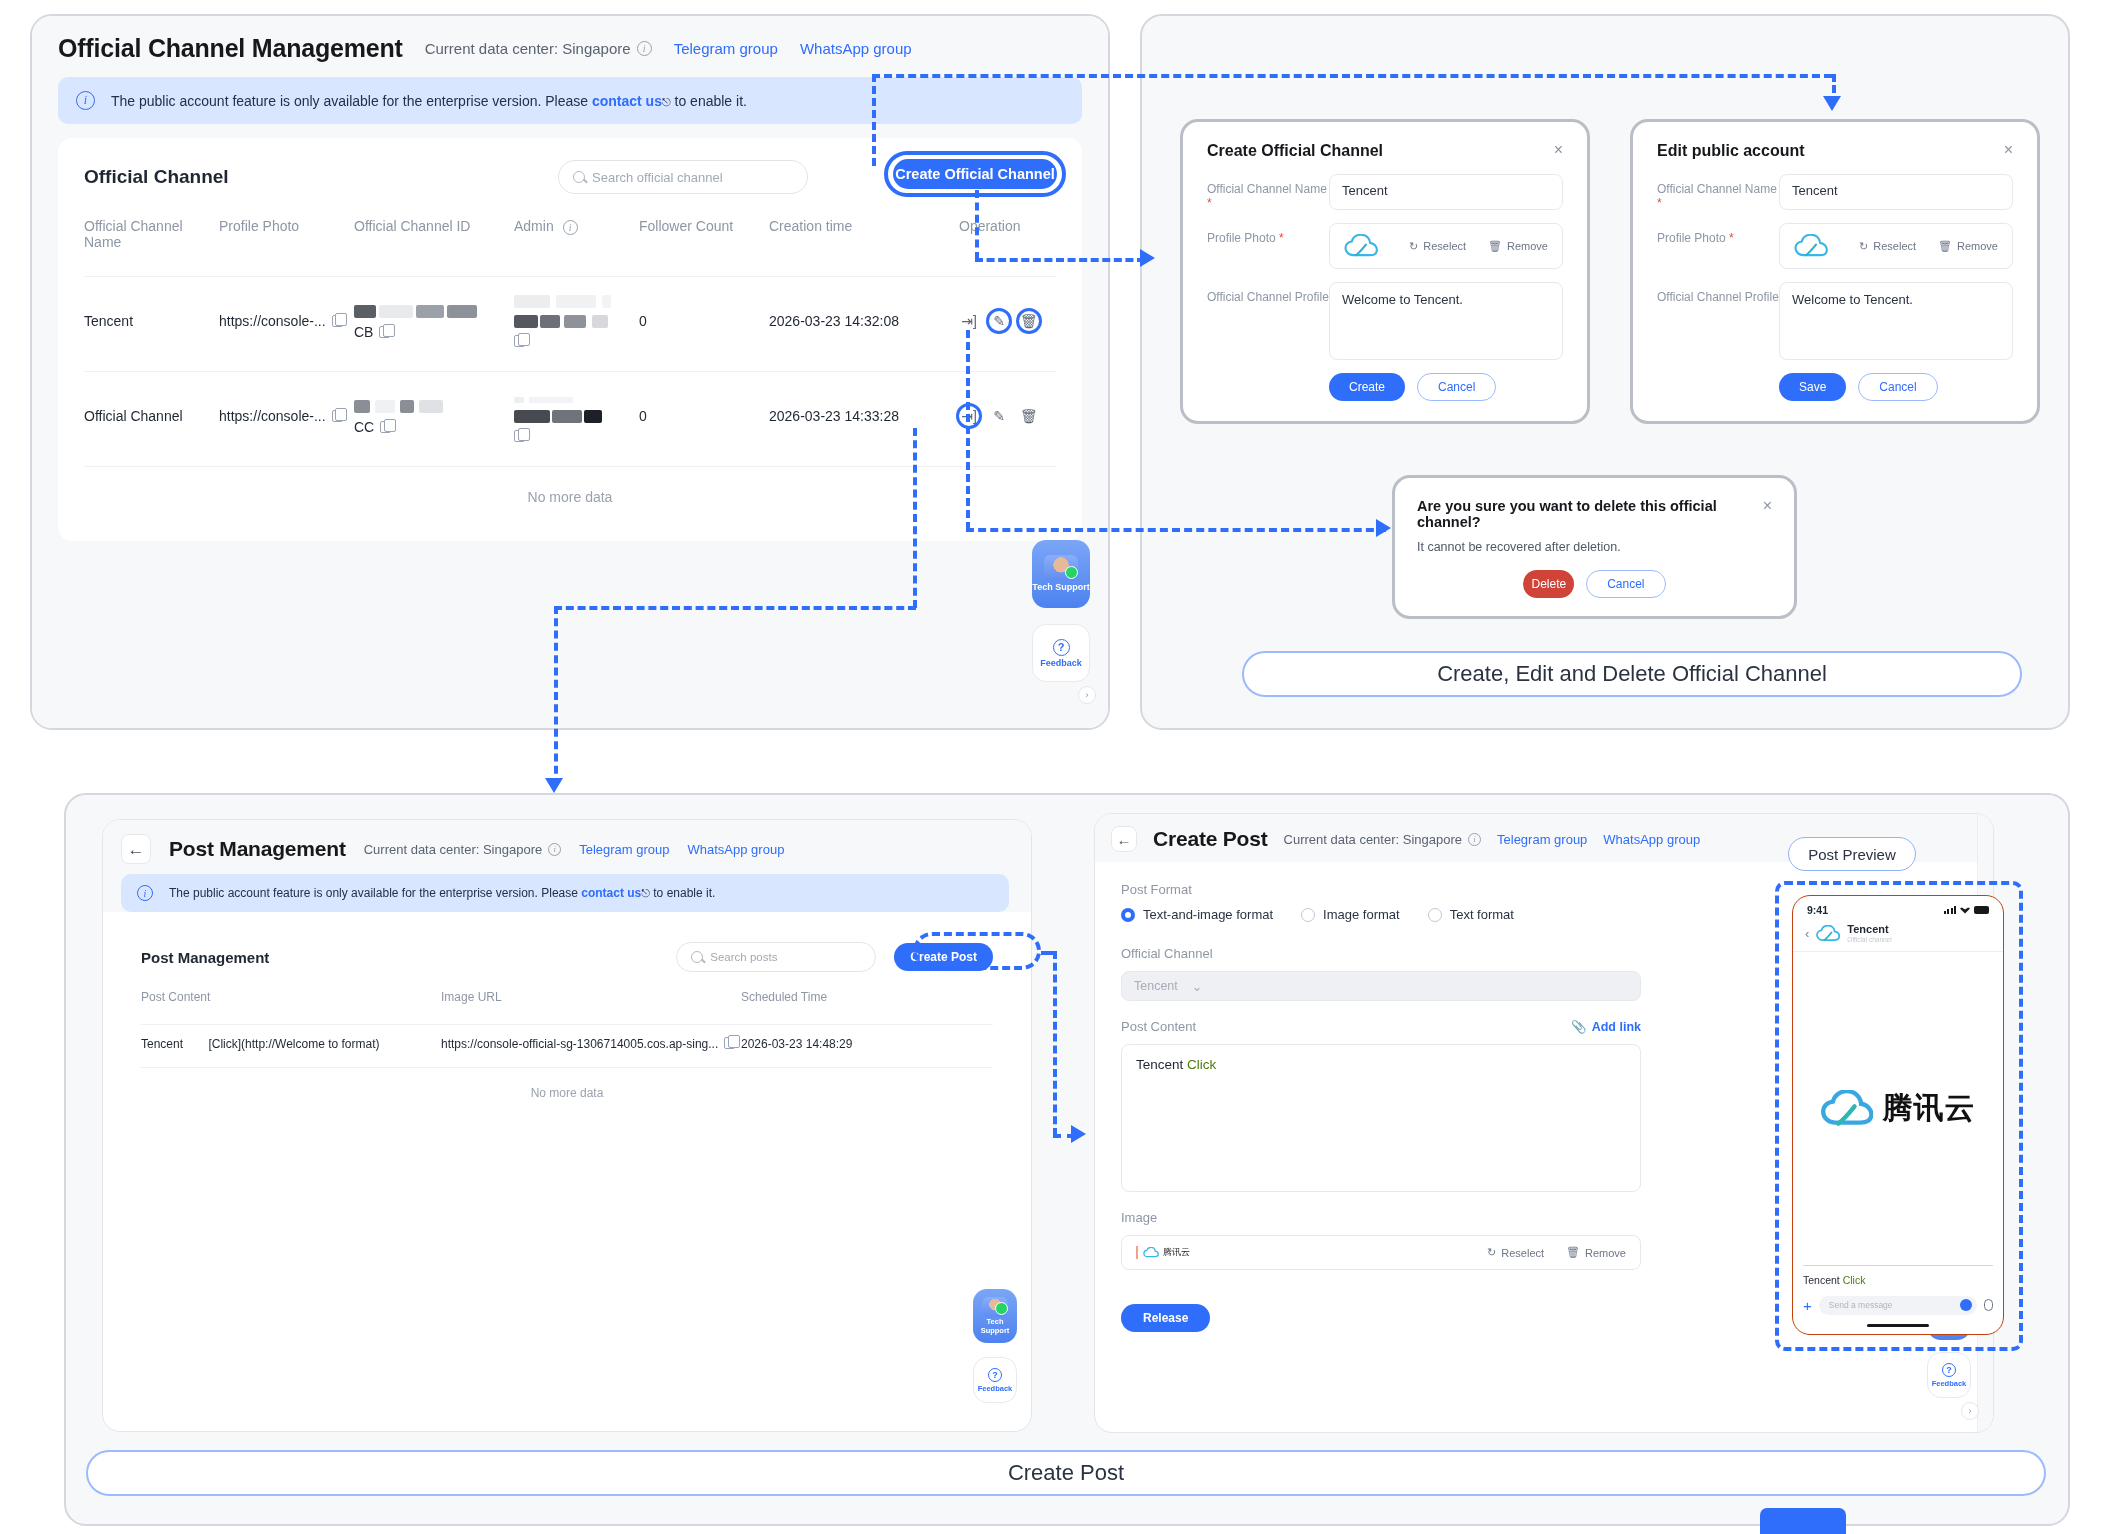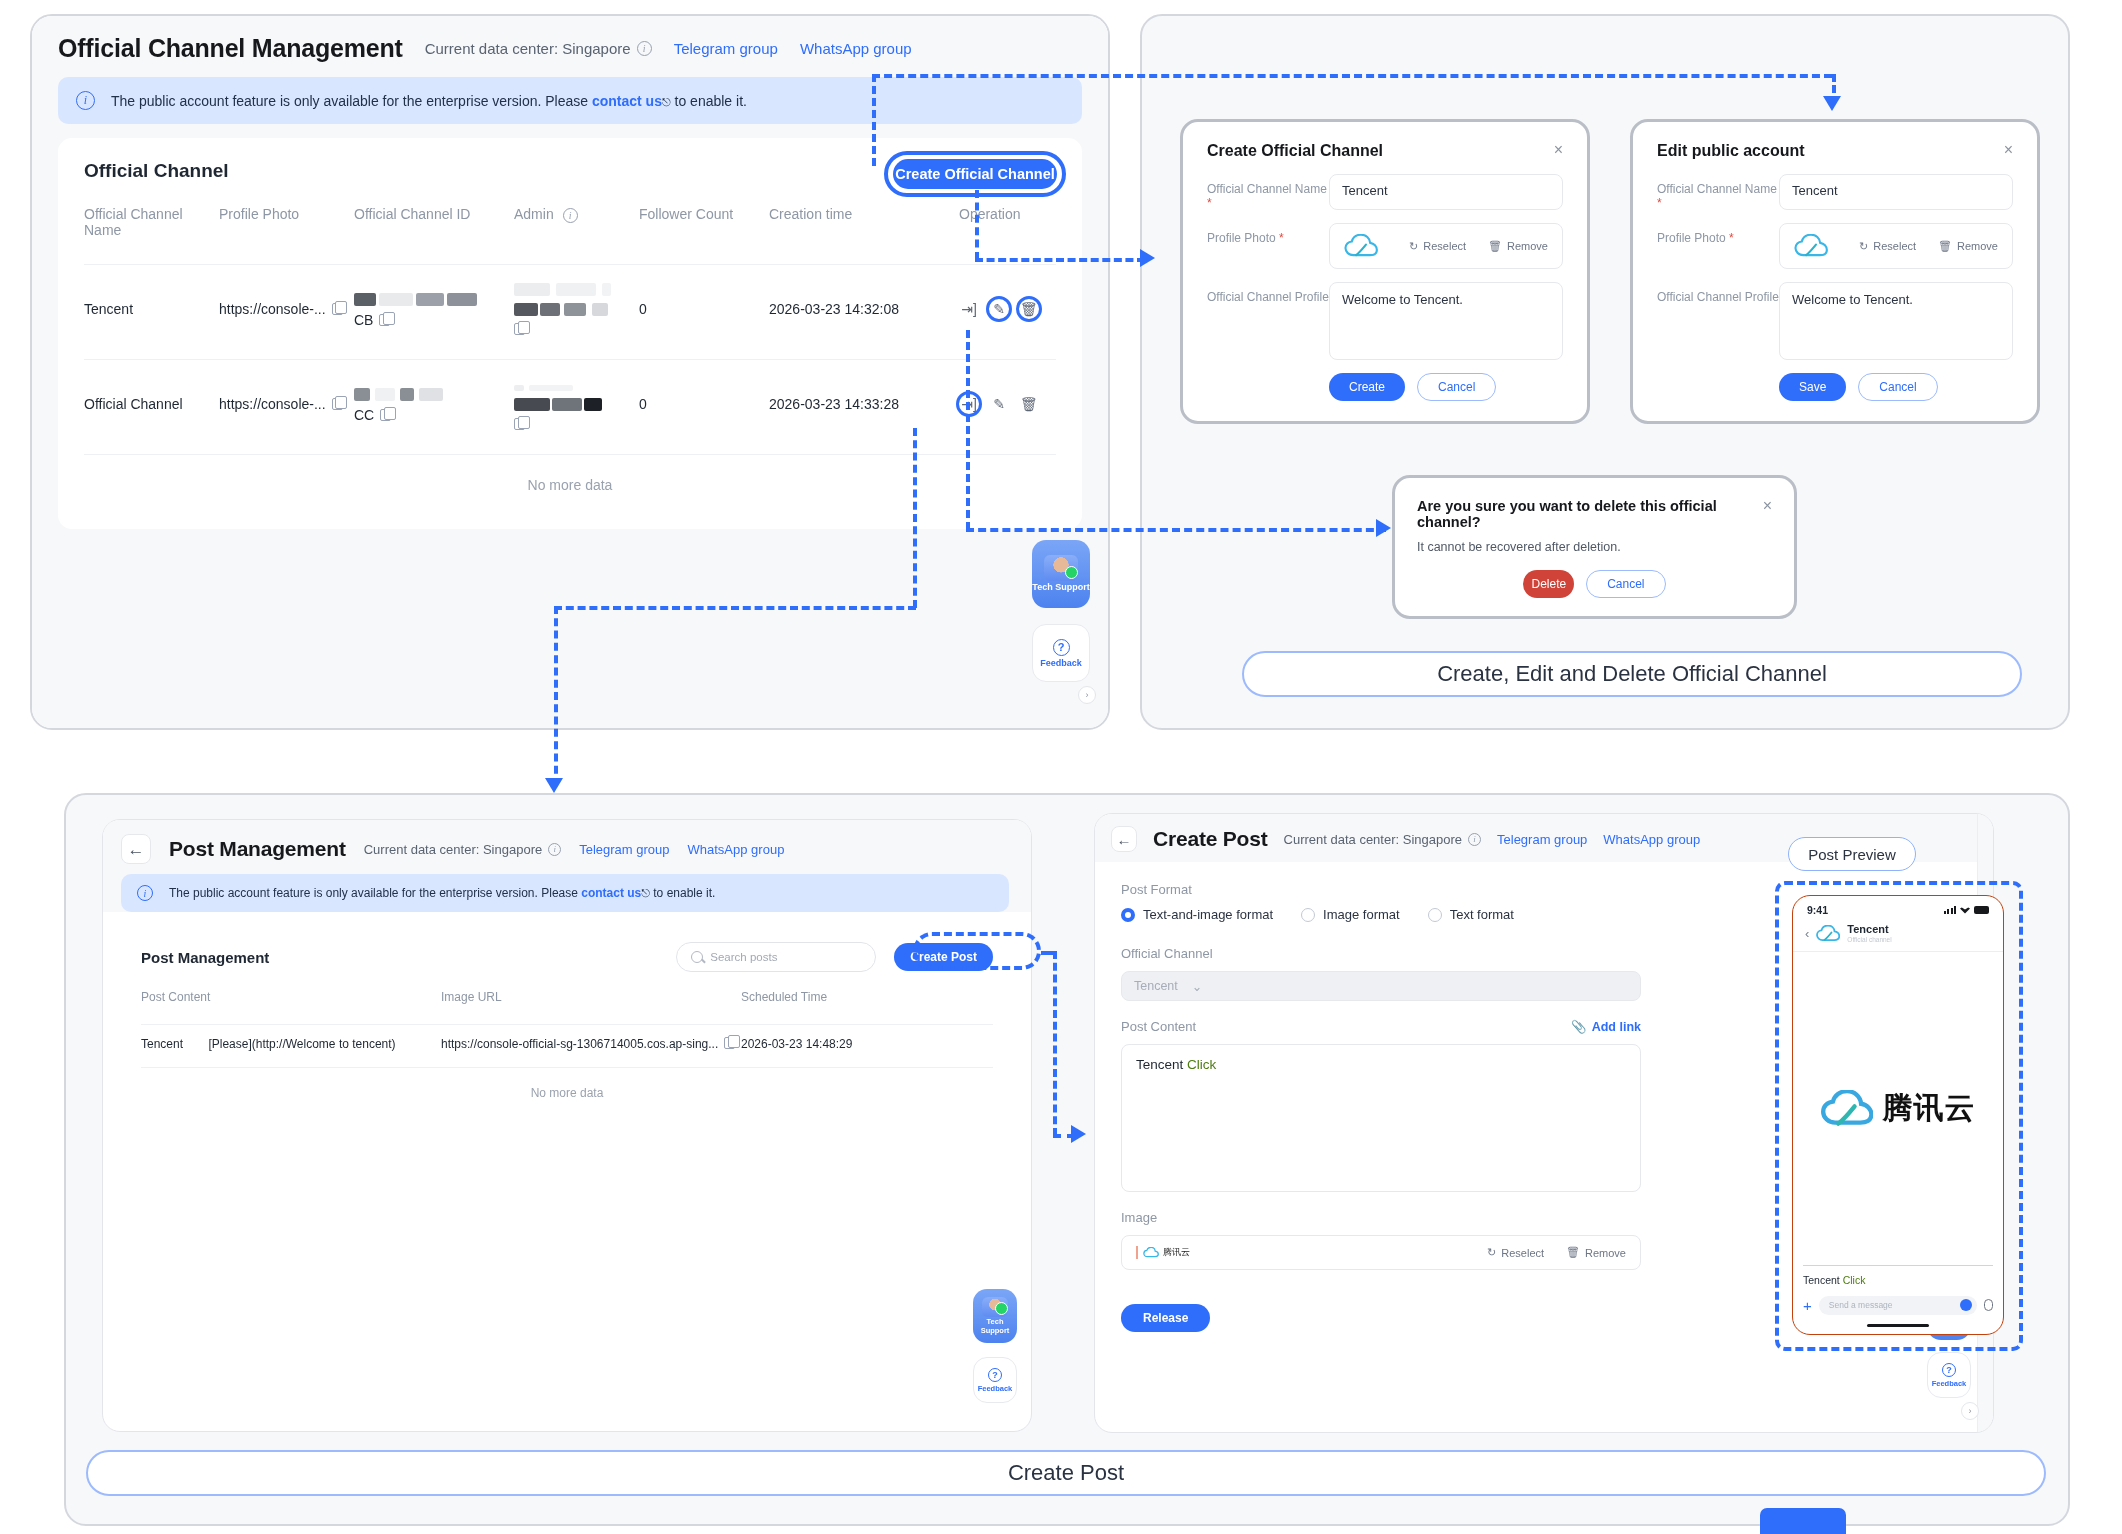--- a/index.html
+++ b/index.html
@@ -270,20 +270,27 @@
       <div class="notice">
         <span class="ic">i</span>
         <span>
           <span>The public account feature is only available for the enterprise version. Please </span><a href="#">contact us</a><span class="ext">⎋</span><span> to enable it.</span>
         </span>
       </div>
 
       <div class="card">
         <div class="card-head">
           <div class="card-title">Official Channel</div>
+          <div class="head-right">
+            <div class="search">
+              <span class="mag"></span>
+              <span>Search official channel</span>
+            </div>
+            <div style="width:230px;"></div>
+          </div>
         </div>
 
         <table>
           <thead>
             <tr>
               <th style="width:135px;">Official Channel Name</th>
               <th style="width:135px;">Profile Photo</th>
               <th style="width:160px;">Official Channel ID</th>
               <th style="width:125px;">
                 <span>Admin</span>
@@ -517,21 +524,21 @@
             <tr>
               <th style="width:300px;font-size:12px;padding-bottom:20px;">Post Content</th>
               <th style="width:300px;font-size:12px;padding-bottom:20px;">Image URL</th>
               <th style="font-size:12px;padding-bottom:20px;">Scheduled Time</th>
             </tr>
           </thead>
           <tbody>
             <tr>
               <td style="font-size:12px;padding:12px 0 16px 0;">
                 <span>Tencent</span>
-                <span style="margin-left:22px;">[Please](http://Welcome to tencent)</span>
+                <span style="margin-left:22px;">[Click](http://Welcome to format)</span>
               </td>
               <td style="font-size:12px;padding:12px 0 16px 0;">
                 <span>https://console-official-sg-1306714005.cos.ap-sing...</span><span class="copy-ic"></span>
               </td>
               <td style="font-size:12px;padding:12px 0 16px 0;">2026-03-23 14:48:29</td>
             </tr>
             <tr class="norow">
               <td colspan="3" style="font-size:12px;padding:18px 0 20px 0;">No more data</td>
             </tr>
           </tbody>

